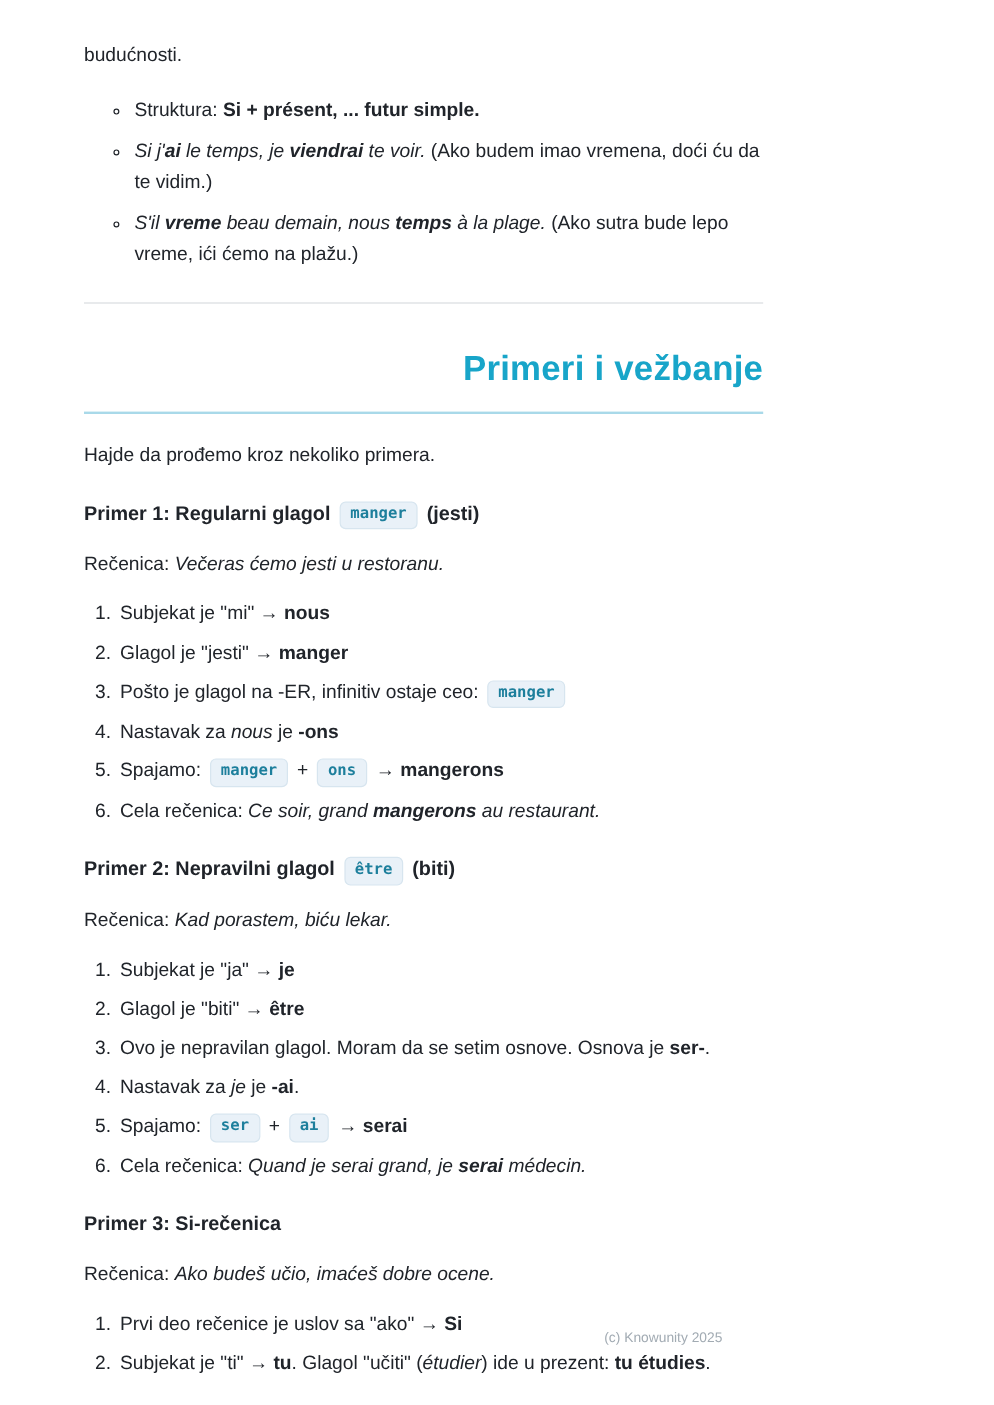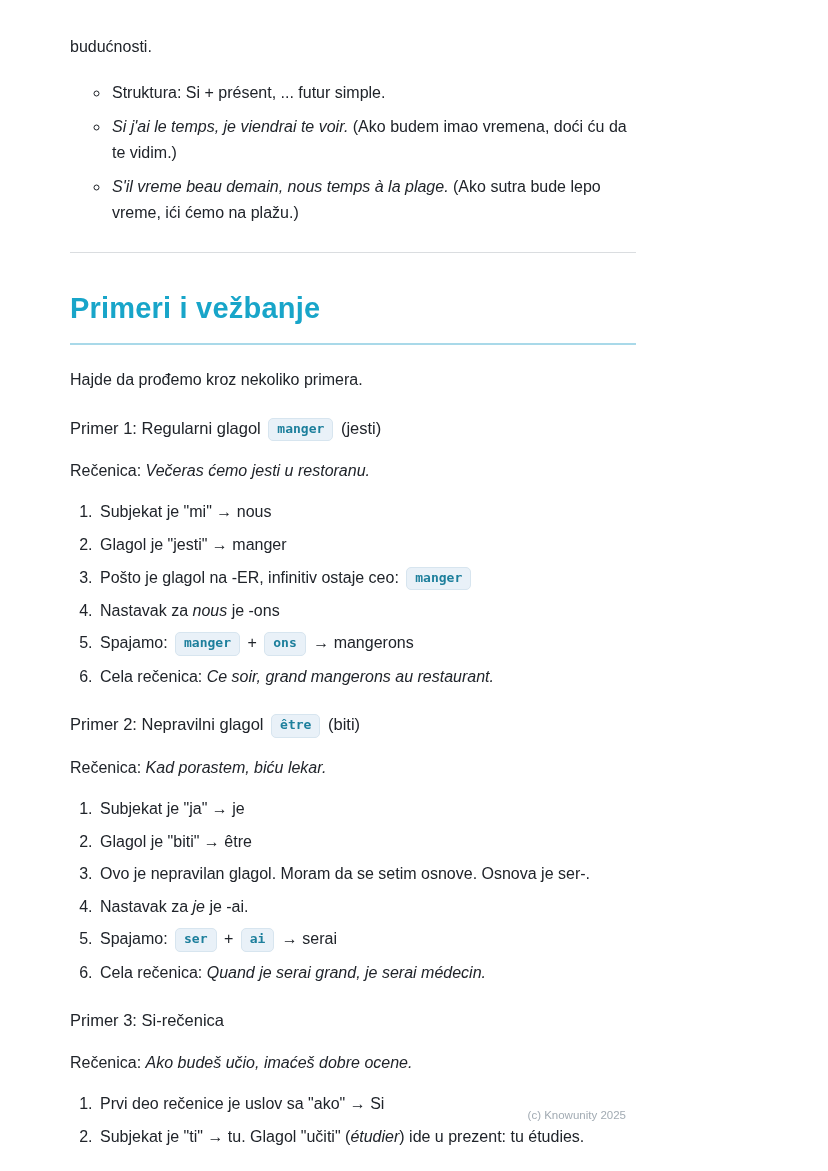--- a/index.html
+++ b/index.html
@@ -26,25 +26,26 @@
   .bullets li { margin-bottom: 9px; padding-left: 2px; }
   .divider { border: none; border-top: 1px solid #dadde0; margin: 26px 0 32px; }
   .section-title {
     margin: 0 0 22px;
     padding-bottom: 12px;
     font-size: 29px;
     font-weight: 700;
     letter-spacing: 0.2px;
     color: var(--accent, #18a5c9);
     border-bottom: 2px solid var(--heading-underline, #a9d9e9);
+    text-align: right;
   }
   .example-heading { margin: 22px 0 16px; font-size: 16.5px; font-weight: 700; }
   .steps { margin: 0 0 20px; padding-left: 27px; }
   .steps li { margin-bottom: 7px; padding-left: 3px; }
-  .b { font-weight: 400; }
+  .b { font-weight: 700; }
   .i { font-style: italic; }
   .chip {
     font-family: "DejaVu Sans Mono", "Liberation Mono", monospace;
     font-size: 13px;
     font-weight: 600;
     color: var(--chip-text, #1d7f9c);
     background: var(--chip-bg, #e9f1f8);
     border: 1px solid var(--chip-border, #d7e5ef);
     border-radius: 5px;
     padding: 2px 8px 3px;
@@ -60,21 +61,21 @@
     left: 748px;
     top: 35px;
     width: 21px;
     height: 1100px;
     background: var(--scroll-strip, #cfe8f2);
     border-radius: 3px;
     z-index: 1;
   }
   .footer {
     position: absolute;
-    right: 44px;
+    right: 68px;
     bottom: 50px;
     font-size: 11.5px;
     color: var(--footer-text, #a2abb3);
     z-index: 2;
   }
 </style>
 </head>
 <body>
 
 <div class="page">

